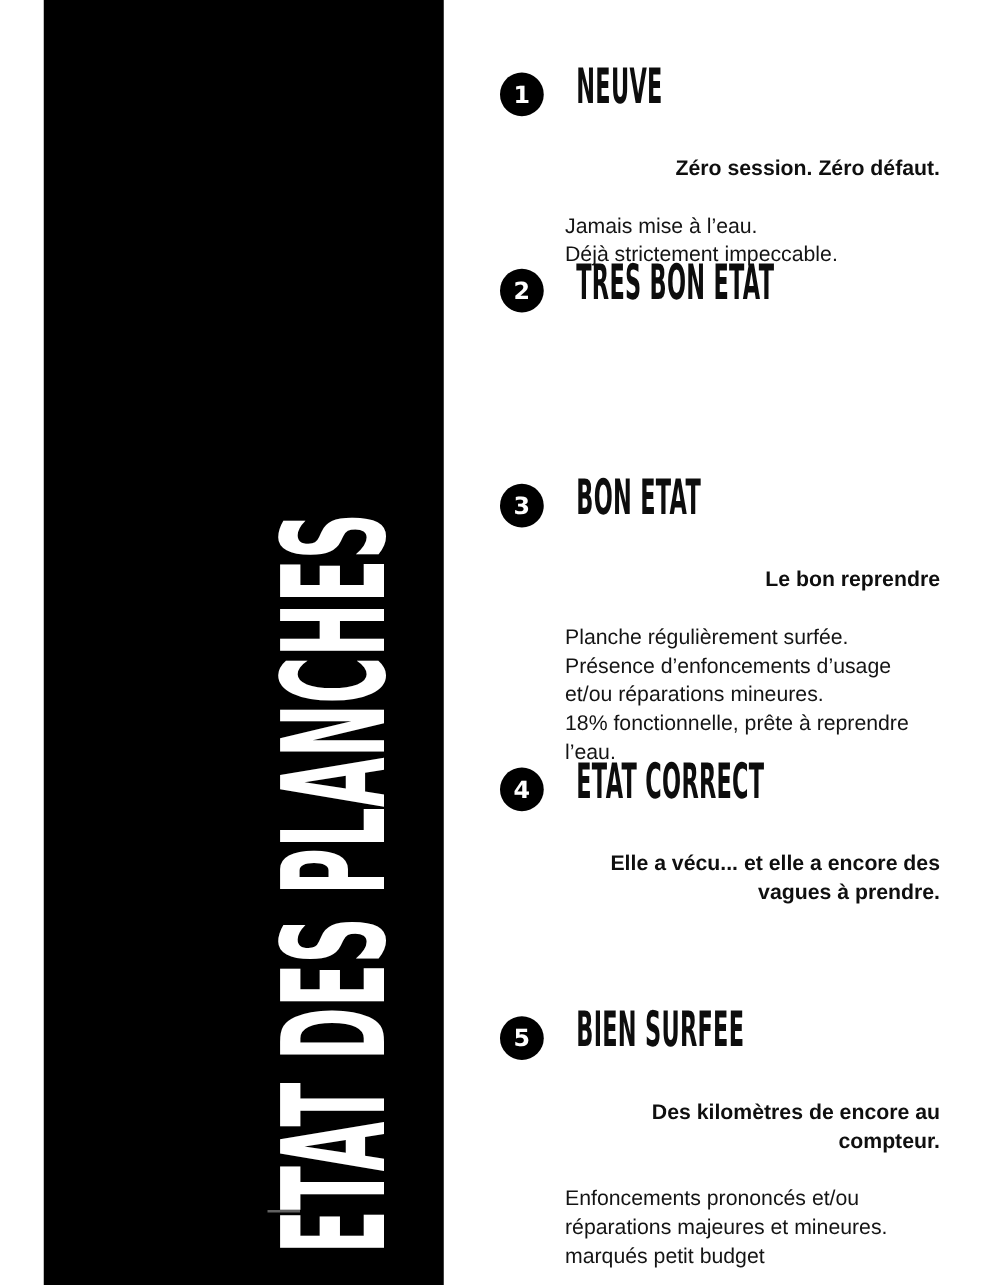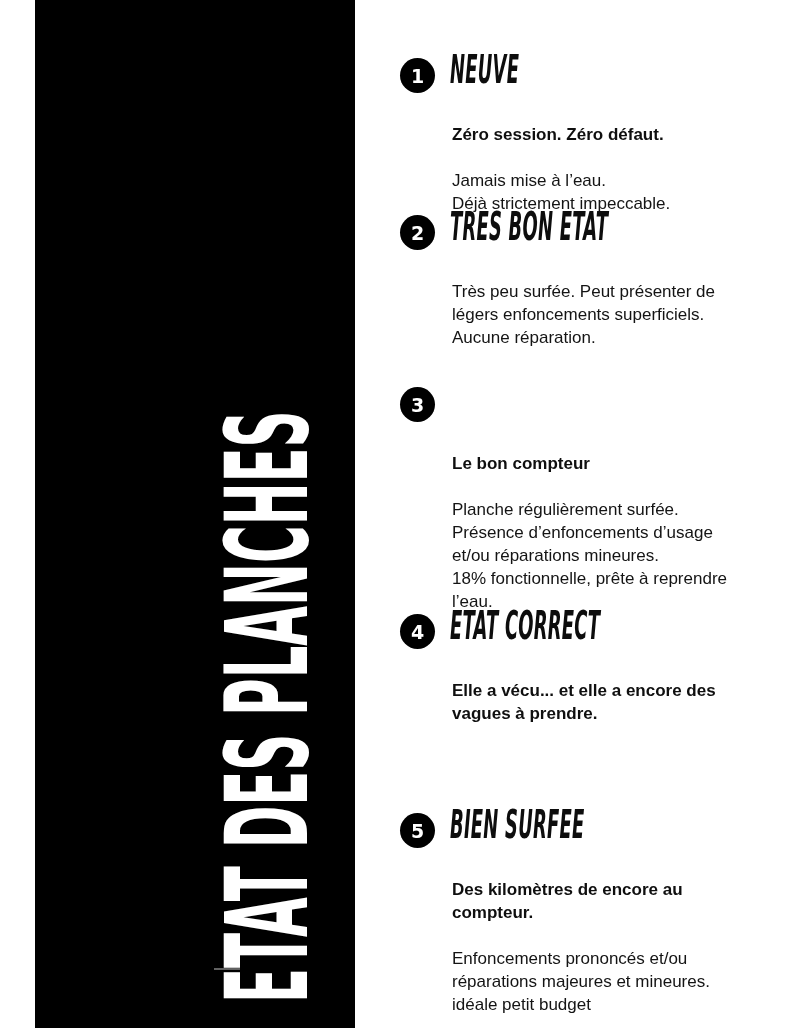--- a/index.html
+++ b/index.html
@@ -14,26 +14,26 @@
         font-size:114px;line-height:85px;color:#ffffff;transform:scaleX(0.45);
         transform-origin:0 0;letter-spacing:0;}
   .hairline{position:absolute;left:179px;top:968px;width:26px;height:2px;background:#8a8a8a;opacity:.7;}
 
   
   .item{position:absolute;left:400px;width:352px;}
   .item-header{display:flex;align-items:center;gap:15px;height:35px;}
   .num-circle{flex:0 0 auto;width:35px;height:35px;border-radius:50%;background:#000;
         display:flex;align-items:center;justify-content:center;}
   .num-circle span{color:#fff;font-weight:700;font-size:19px;font-family:"DejaVu Sans",sans-serif;}
-  .item-title{margin:0;position:relative;top:-4px;line-height:35px;font-style:italic;}
+  .item-title{margin:11px;position:relative;top:-4px;line-height:35px;}
   .item-title .condensed{display:inline-block;font-family:"DejaVu Sans",sans-serif;font-weight:700;
         font-size:39px;color:#0d0d0d;transform:scaleX(0.46);transform-origin:left center;
         white-space:nowrap;letter-spacing:.5px;}
   .item-body{margin:7px 0 0 52px;font-size:17px;line-height:23px;white-space:pre-line;color:#141414;}
-  .subtitle{font-weight:700;color:#0f0f0f;}
+  .subtitle{font-weight:700;color:#0f0f0f;text-align:right;}
 </style>
 </head>
 <body>
 
 <div class="page">
 
   <aside class="band">
     <div class="vertical-title-wrap">
       <span class="condensed-banner">ETAT DES PLANCHES</span>
     </div>
@@ -59,34 +59,34 @@
   <section class="item" style="top:215px">
     <div class="item-header">
       <div class="num-circle">
         <span>2</span>
       </div>
       <h2 class="item-title">
         <span class="condensed">TRES BON ETAT</span>
       </h2>
     </div>
     <div class="item-body">
-      <div class="lines">Très peu surfée. Peut présenter de
-légers enfoncements superficiels.
-Aucune réparation.</div>
     </div>
   </section>
 
   <section class="item" style="top:387px">
     <div class="item-header">
       <div class="num-circle">
         <span>3</span>
       </div>
+      <h2 class="item-title">
+        <span class="condensed">BON ETAT</span>
+      </h2>
     </div>
     <div class="item-body">
-      <div class="subtitle">Le bon compteur</div>
+      <div class="subtitle">Le bon reprendre</div>
       <div class="lines">Planche régulièrement surfée.
 Présence d’enfoncements d’usage
 et/ou réparations mineures.
 18% fonctionnelle, prête à reprendre
 l’eau.</div>
     </div>
   </section>
 
   <section class="item" style="top:614px">
     <div class="item-header">
@@ -110,17 +110,17 @@
       </div>
       <h2 class="item-title">
         <span class="condensed">BIEN SURFEE</span>
       </h2>
     </div>
     <div class="item-body">
       <div class="subtitle">Des kilomètres de encore au
 compteur.</div>
       <div class="lines">Enfoncements prononcés et/ou
 réparations majeures et mineures.
-idéale petit budget</div>
+marqués petit budget</div>
     </div>
   </section>
 
 </div>
 
 </body></html>

